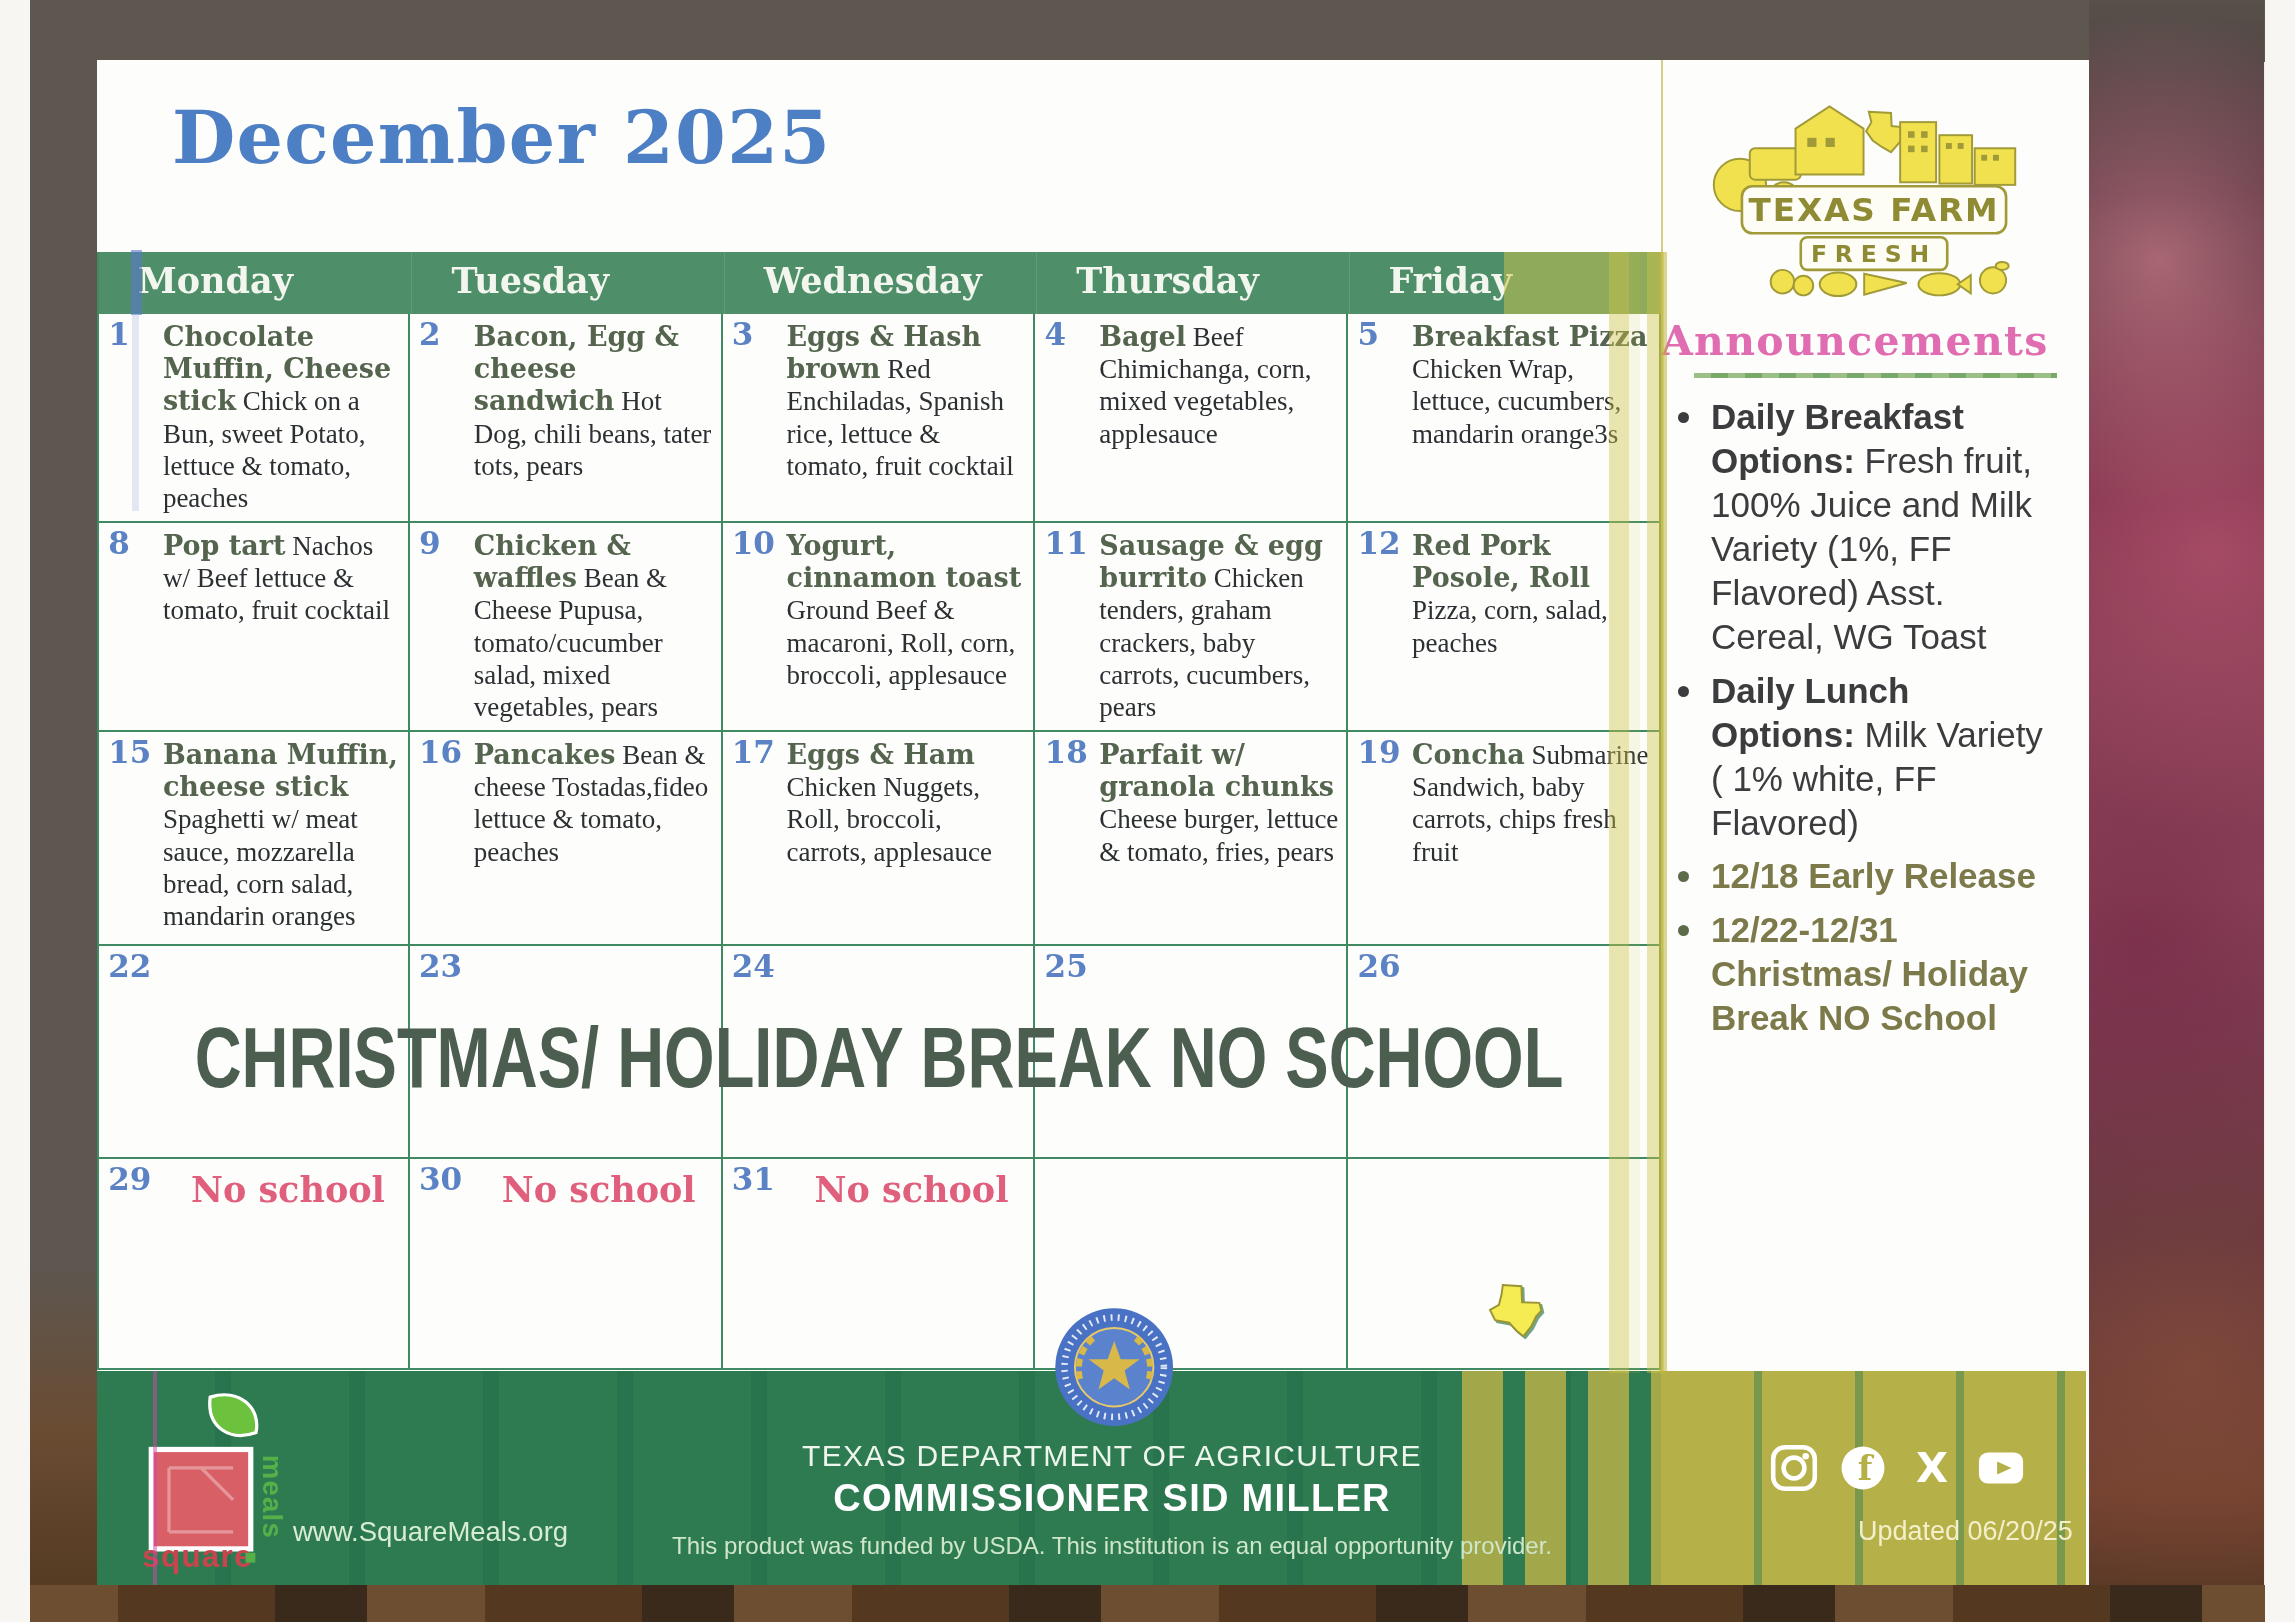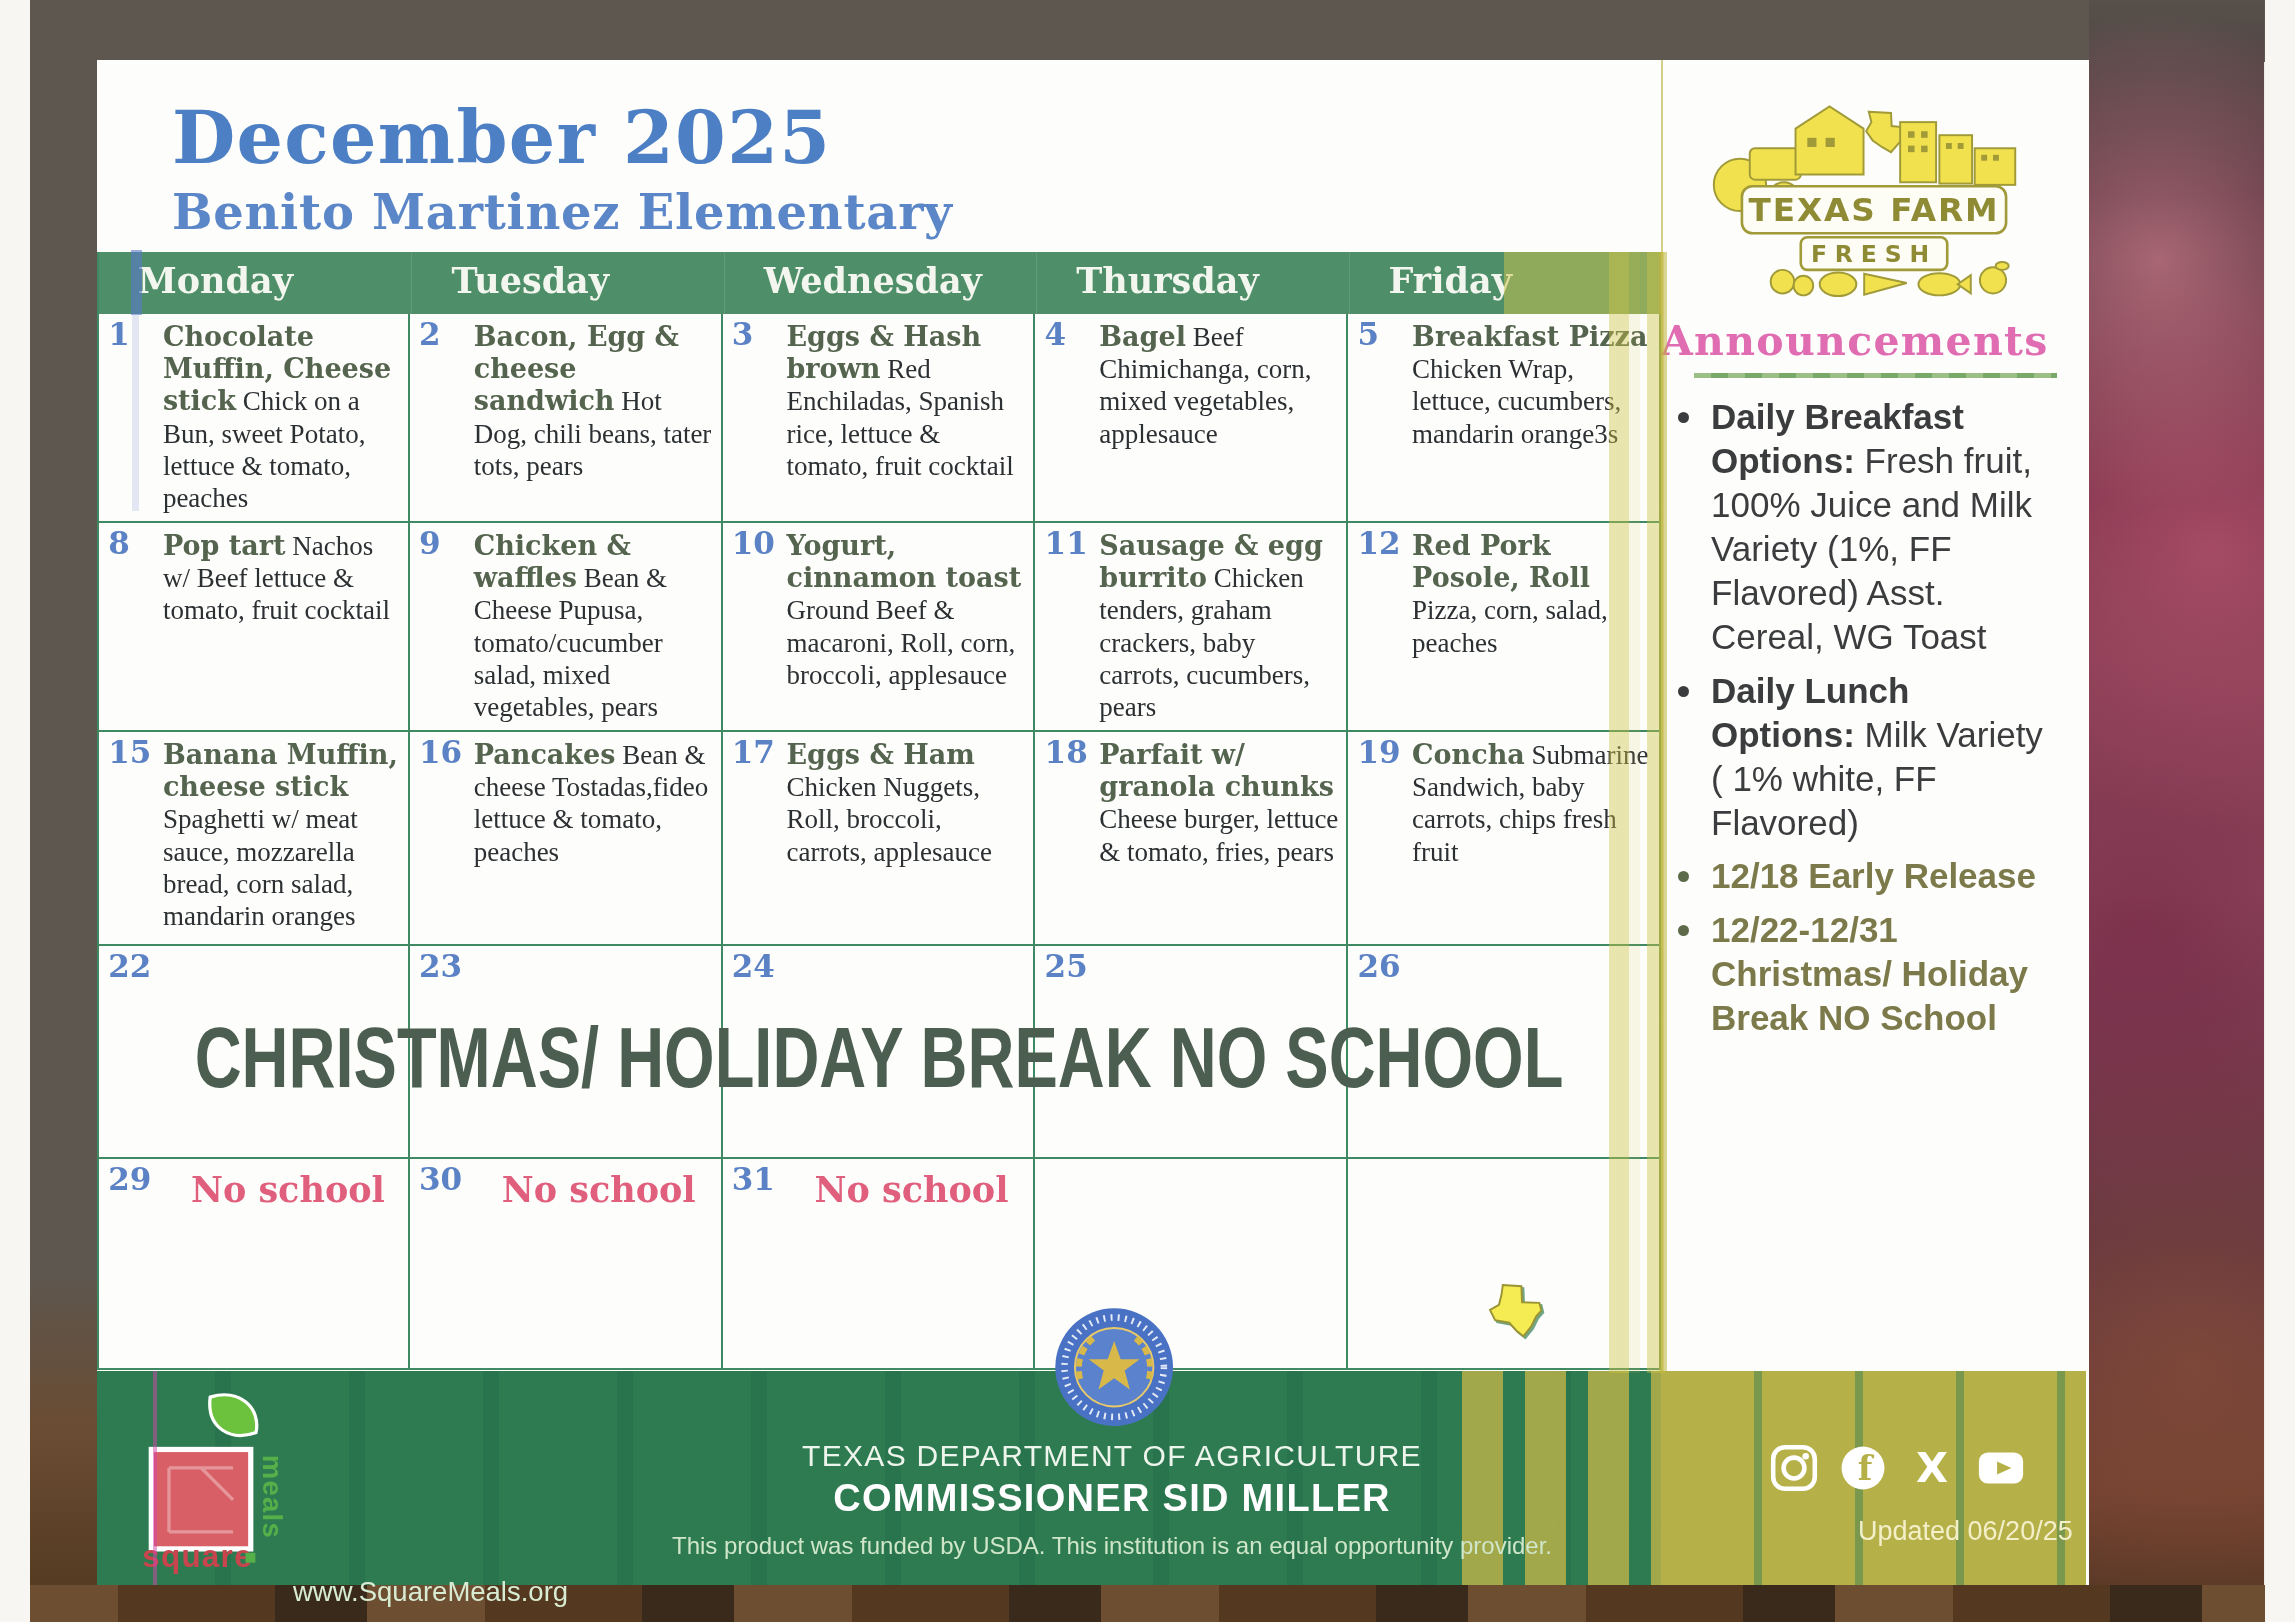--- a/index.html
+++ b/index.html
@@ -54,21 +54,21 @@
   .bul.olive{color:#7c7a4a;font-weight:700;}
   .bul.olive::before{background:#5d6b4a;}
   
   .footer-green{position:absolute;left:0;top:1311px;width:1564px;height:214px;background:#2e7b52;
     background-image:repeating-linear-gradient(90deg,transparent 0 118px,rgba(20,90,60,.22) 118px 134px);}
   .footer-drip{position:absolute;left:1365px;top:1311px;width:200px;height:214px;
     background:repeating-linear-gradient(90deg,rgba(182,176,73,.85) 0 41px,rgba(182,176,73,0) 41px 63px);}
   .footer-olive{position:absolute;left:1564px;top:1311px;width:425px;height:214px;background:#b6b049;
     background-image:repeating-linear-gradient(90deg,transparent 0 93px,rgba(46,123,82,.45) 93px 101px);}
   .sqm-logo{position:absolute;left:36px;top:1329px;width:157px;height:187px;}
-  .www{position:absolute;left:196px;top:1518px;font:400 27.5px/1 "Liberation Sans",sans-serif;color:#d7ecd2;text-align:right;}
+  .www{position:absolute;left:196px;top:1458px;font:400 27.5px/1 "Liberation Sans",sans-serif;color:#d7ecd2;text-align:right;}
   .seal{position:absolute;left:957px;top:1247px;width:121px;height:121px;}
   .tda1{position:absolute;left:524px;top:1381px;width:982px;text-align:center;
         font:400 30px/1 "Liberation Sans",sans-serif;color:#eef5ec;letter-spacing:1.3px;}
   .tda2{position:absolute;left:524px;top:1419px;width:982px;text-align:center;
         font:800 38px/1 "Liberation Sans",sans-serif;color:#ffffff;letter-spacing:1.3px;}
   .tda3{position:absolute;left:524px;top:1474px;width:982px;text-align:center;
         font:400 24px/1 "Liberation Sans",sans-serif;color:#cfe6c9;}
   .social{position:absolute;left:1671px;top:1382px;display:flex;gap:17px;}
   .social span{display:block;width:52px;height:52px;}
   .updated{position:absolute;left:1761px;top:1458px;font:400 27px/1 "Liberation Sans",sans-serif;color:#f3efc9;}
@@ -89,21 +89,20 @@
 
   <div class="bg-top"></div>
   <div class="bg-left"></div>
   <div class="bg-right"></div>
   <div class="bg-wood"></div>
   <div class="edge-left"></div>
   <div class="edge-right"></div>
 
   <div class="flyer">
     <div class="title">December 2025</div>
-    <div class="subtitle">Benito Martinez Elementary</div>
 
     <div class="cal-header">
       <div class="hcell">Monday</div>
       <div class="hcell">Tuesday</div>
       <div class="hcell">Wednesday</div>
       <div class="hcell">Thursday</div>
       <div class="hcell">Friday</div>
     </div>
 
     <div class="grid">

